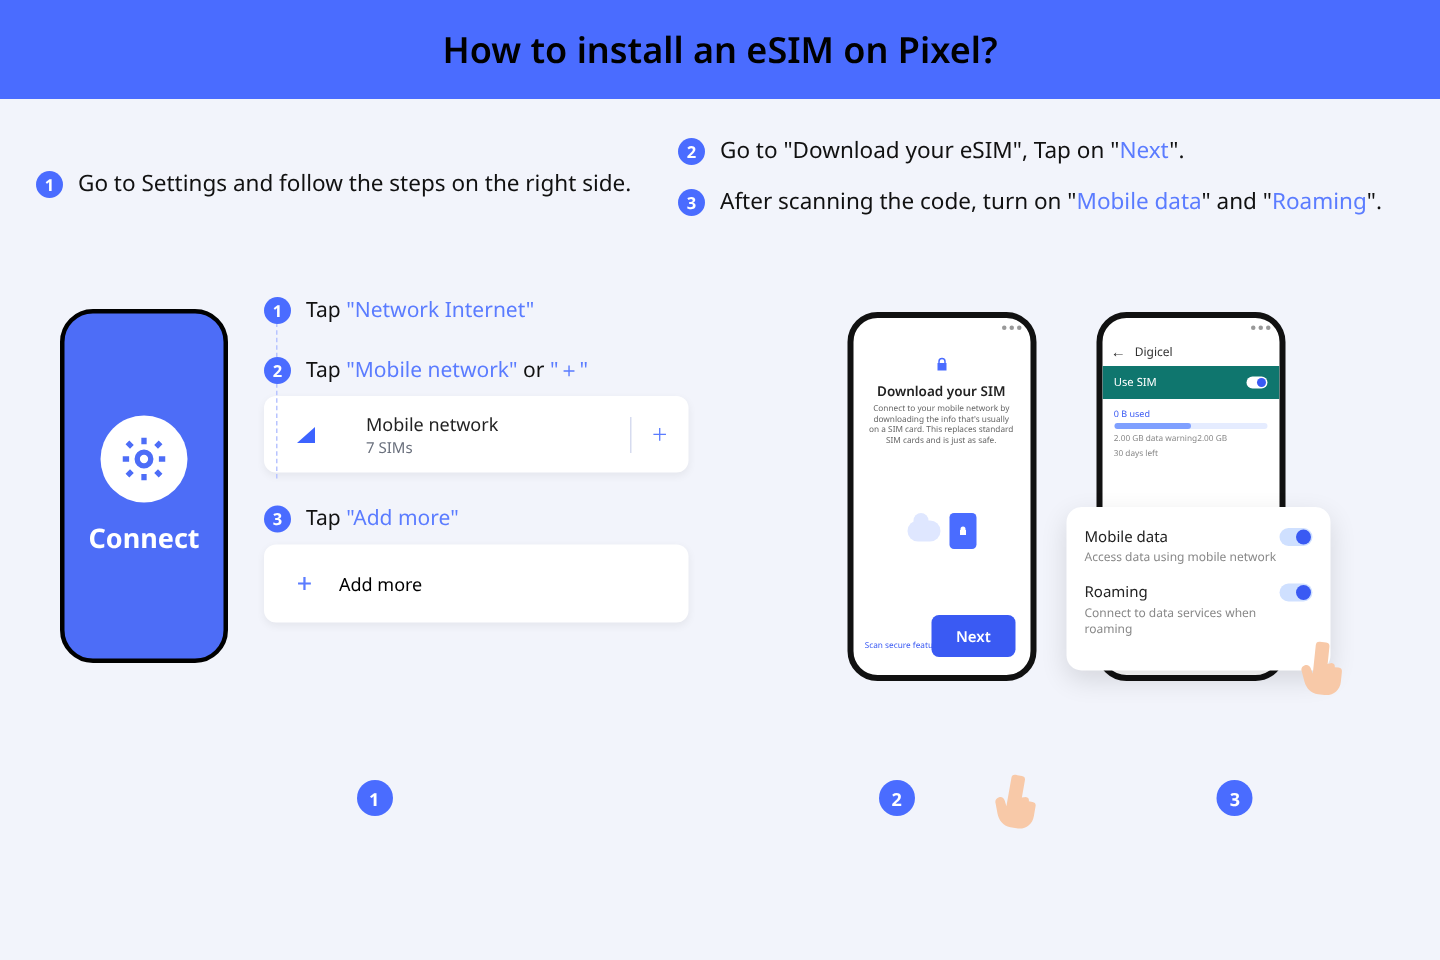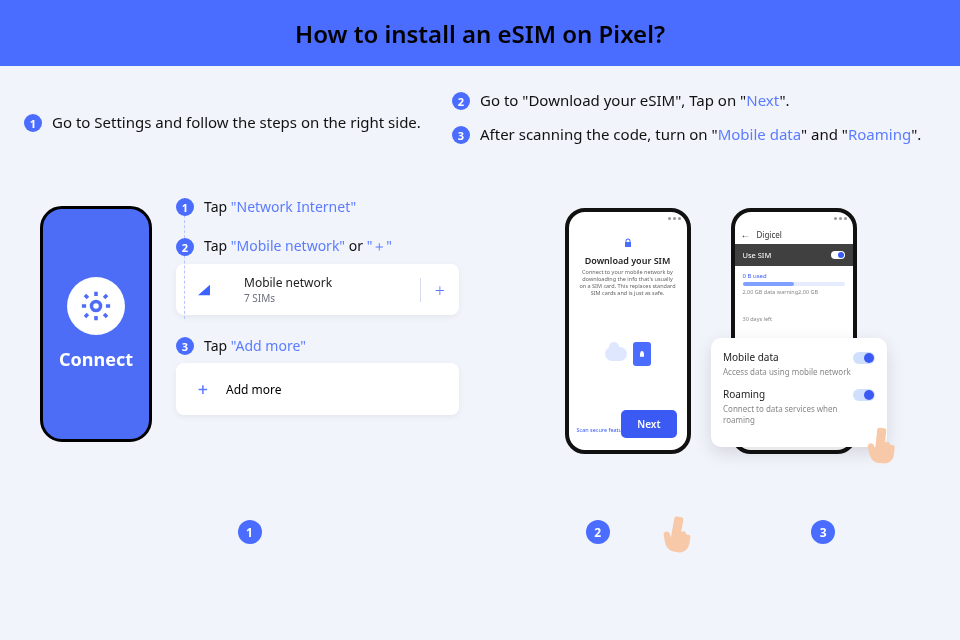--- a/index.html
+++ b/index.html
@@ -81,21 +81,21 @@
   .smallLink{position:absolute;bottom:16px;left:8px;font-size:5.5px;color:#3a5af3}
 
   .hand{position:absolute;width:34px;height:40px;pointer-events:none}
   .hand svg{width:100%;height:100%}
   .hand1{bottom:-12px;right:-6px;transform:rotate(10deg)}
 
   
   .mp2Head{display:flex;align-items:center;height:20px;padding:0 6px;gap:6px}
   .mp2Head .back{font-size:10px;color:#333}
   .mp2Head .carrier{font-size:8px;color:#333}
-  .chipRow{background:#404040;color:#fff;font-size:7.5px;padding:6px 8px;display:flex;justify-content:space-between;align-items:center}
+  .chipRow{background:#0f766e;color:#fff;font-size:7.5px;padding:6px 8px;display:flex;justify-content:space-between;align-items:center}
   .tinyToggle{width:14px;height:8px;background:#fff;border-radius:4px;position:relative}
   .tinyToggle:after{content:"";position:absolute;width:6px;height:6px;border-radius:50%;background:#3a5af3;top:1px;right:1px}
   .usage{padding:6px 8px;font-size:6px;color:#3a5af3}
   .bar{height:4px;background:#e5ecff;border-radius:2px;margin-top:2px;position:relative}
   .bar:after{content:"";position:absolute;left:0;top:0;bottom:0;width:50%;background:#7fa0ff;border-radius:2px}
   .usageLabels{display:flex;font-size:5.5px;color:#888;margin-top:2px}
 
   .listSec{padding:6px 8px;border-top:1px solid #f0f0f0}
   .listSec .lt{font-size:7px;color:#222}
   .listSec .ls{font-size:5.5px;color:#888}
@@ -249,21 +249,21 @@
             <span>Use SIM</span>
             <span class="tinyToggle"></span>
           </div>
           <div class="usage">
             <div>0 B used</div>
             <div class="bar"></div>
             <div class="usageLabels">
                 <span>2.00 GB data warning</span>
                 <span>2.00 GB</span>
               </div>
-            <div style="font-size:5.5px;color:#888;margin-top:19px">30 days left</div>
+            <div style="font-size:5.5px;color:#888;margin-top:2px">30 days left</div>
           </div>
           <div style="height:56px"></div>
           <div class="listSec">
             <div class="lt">Data warning &amp; limit</div>
           </div>
           <div class="listSec">
             <div class="lt">Advanced</div>
             <div class="ls">4G calls, Preferred network type, Settings version, Ca...</div>
           </div>
         </div>

